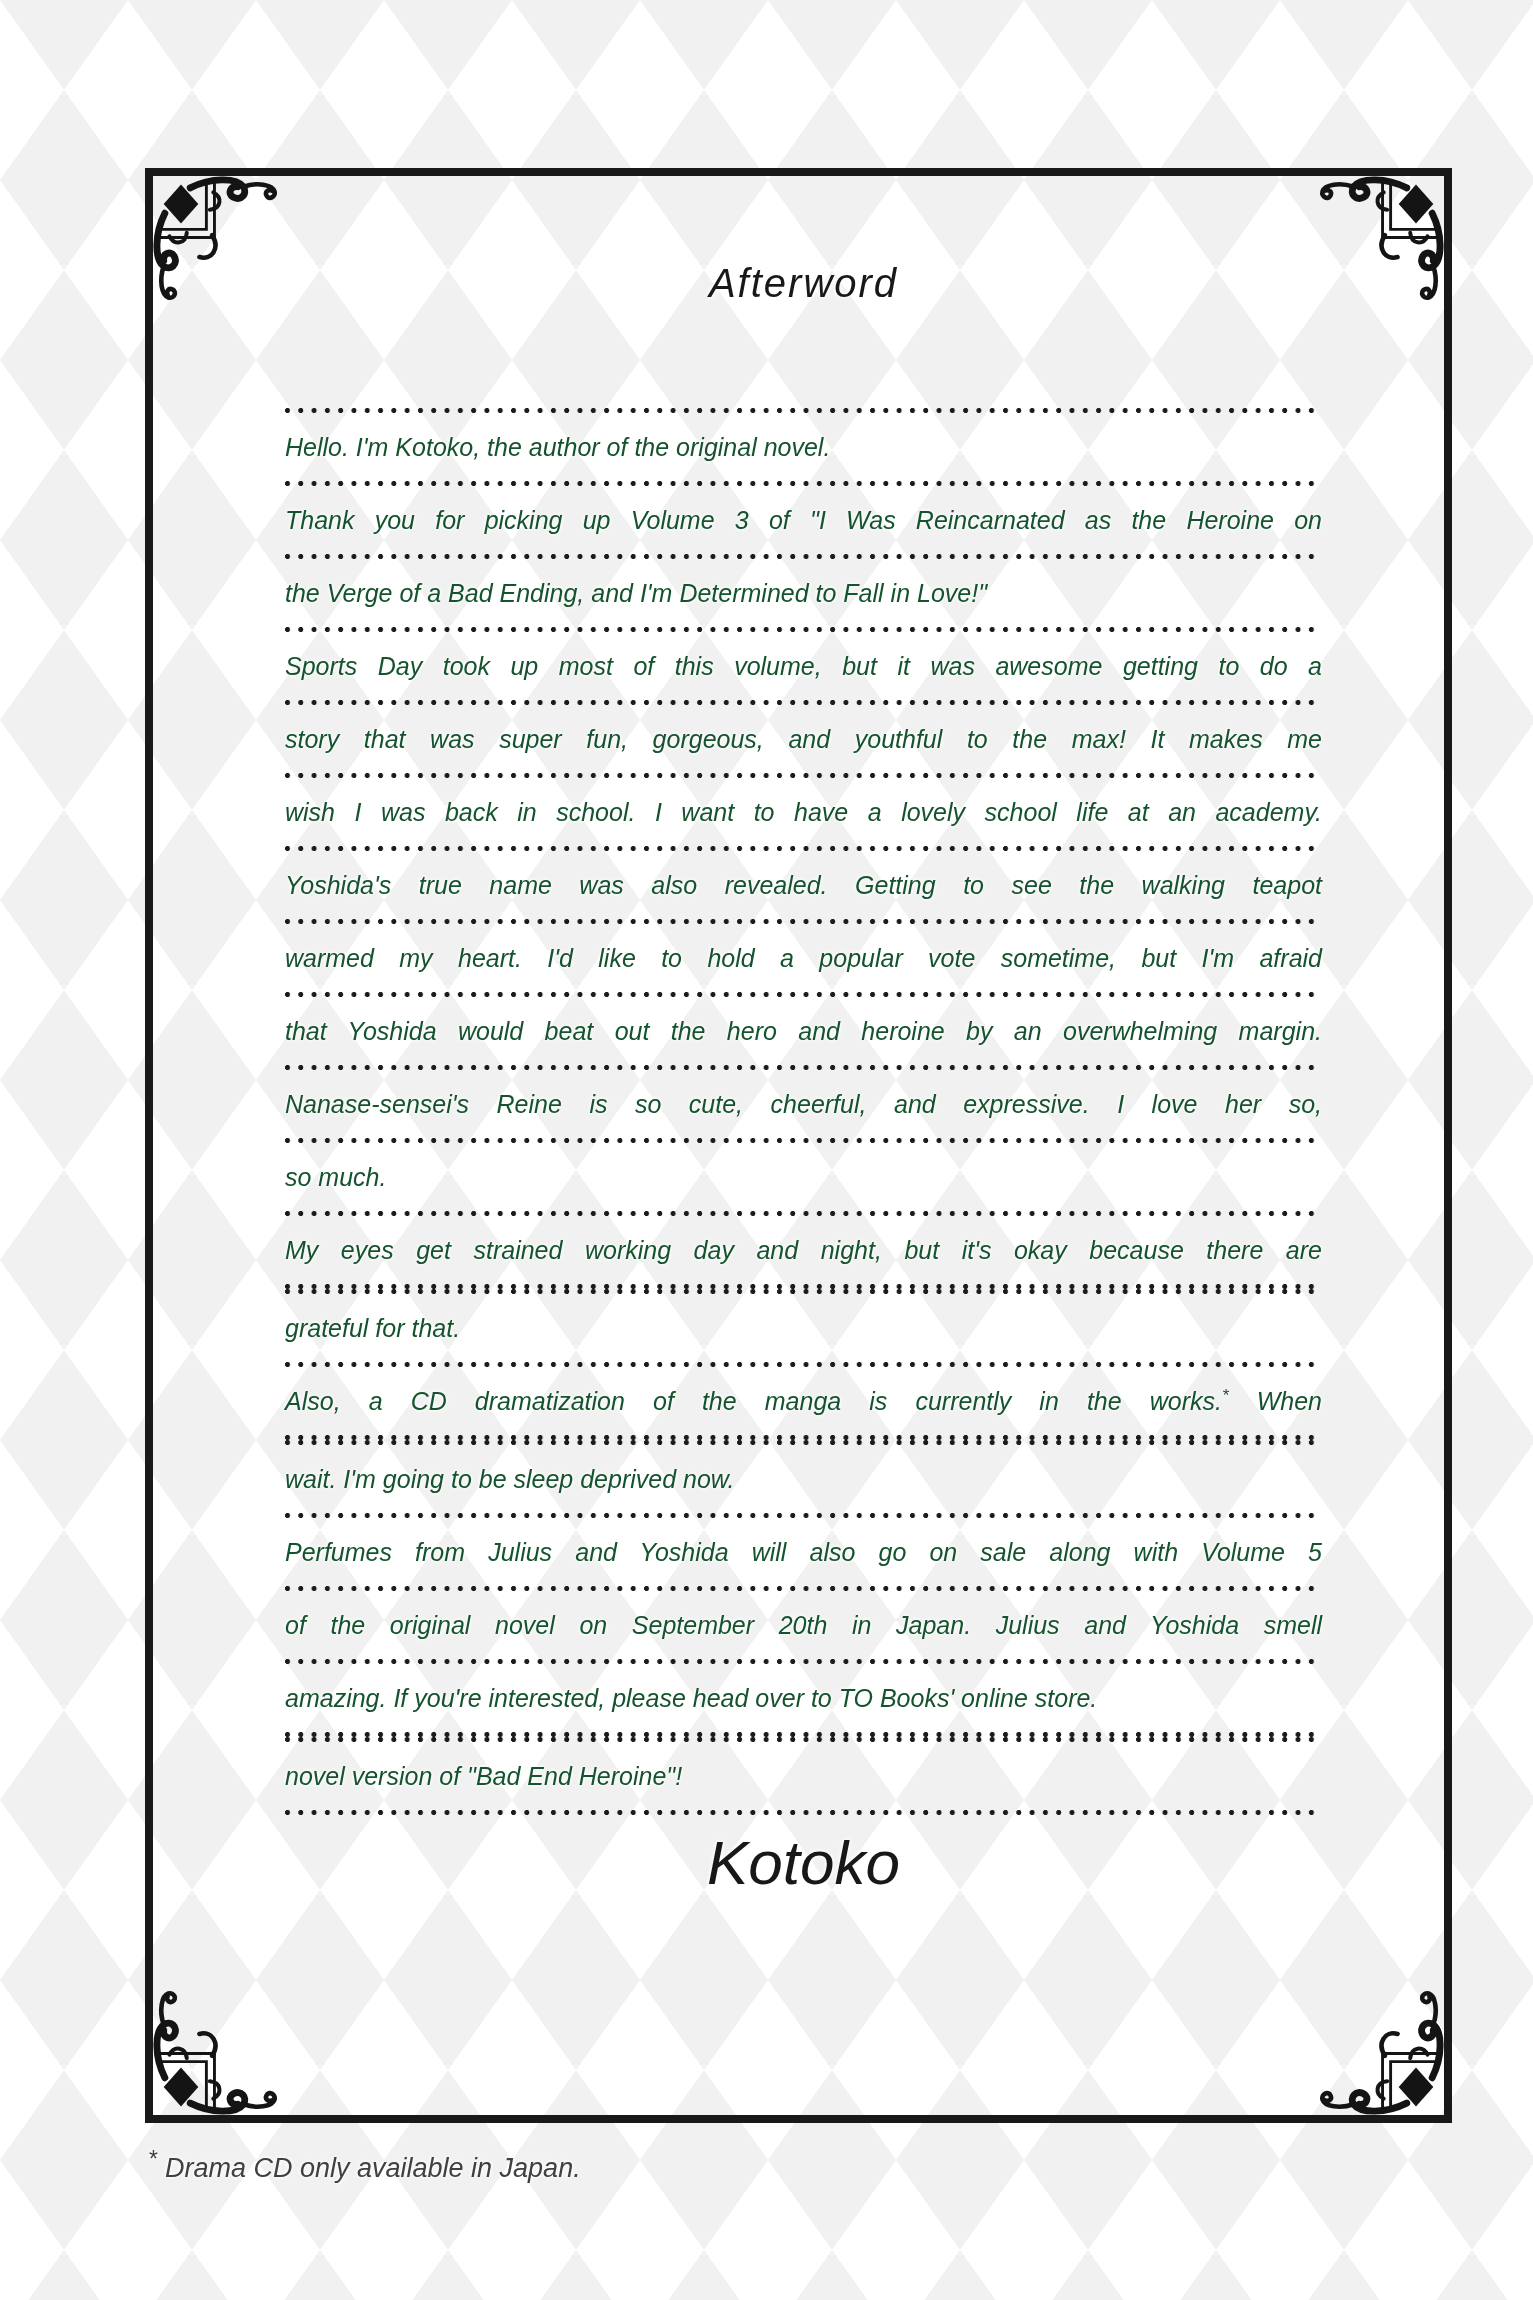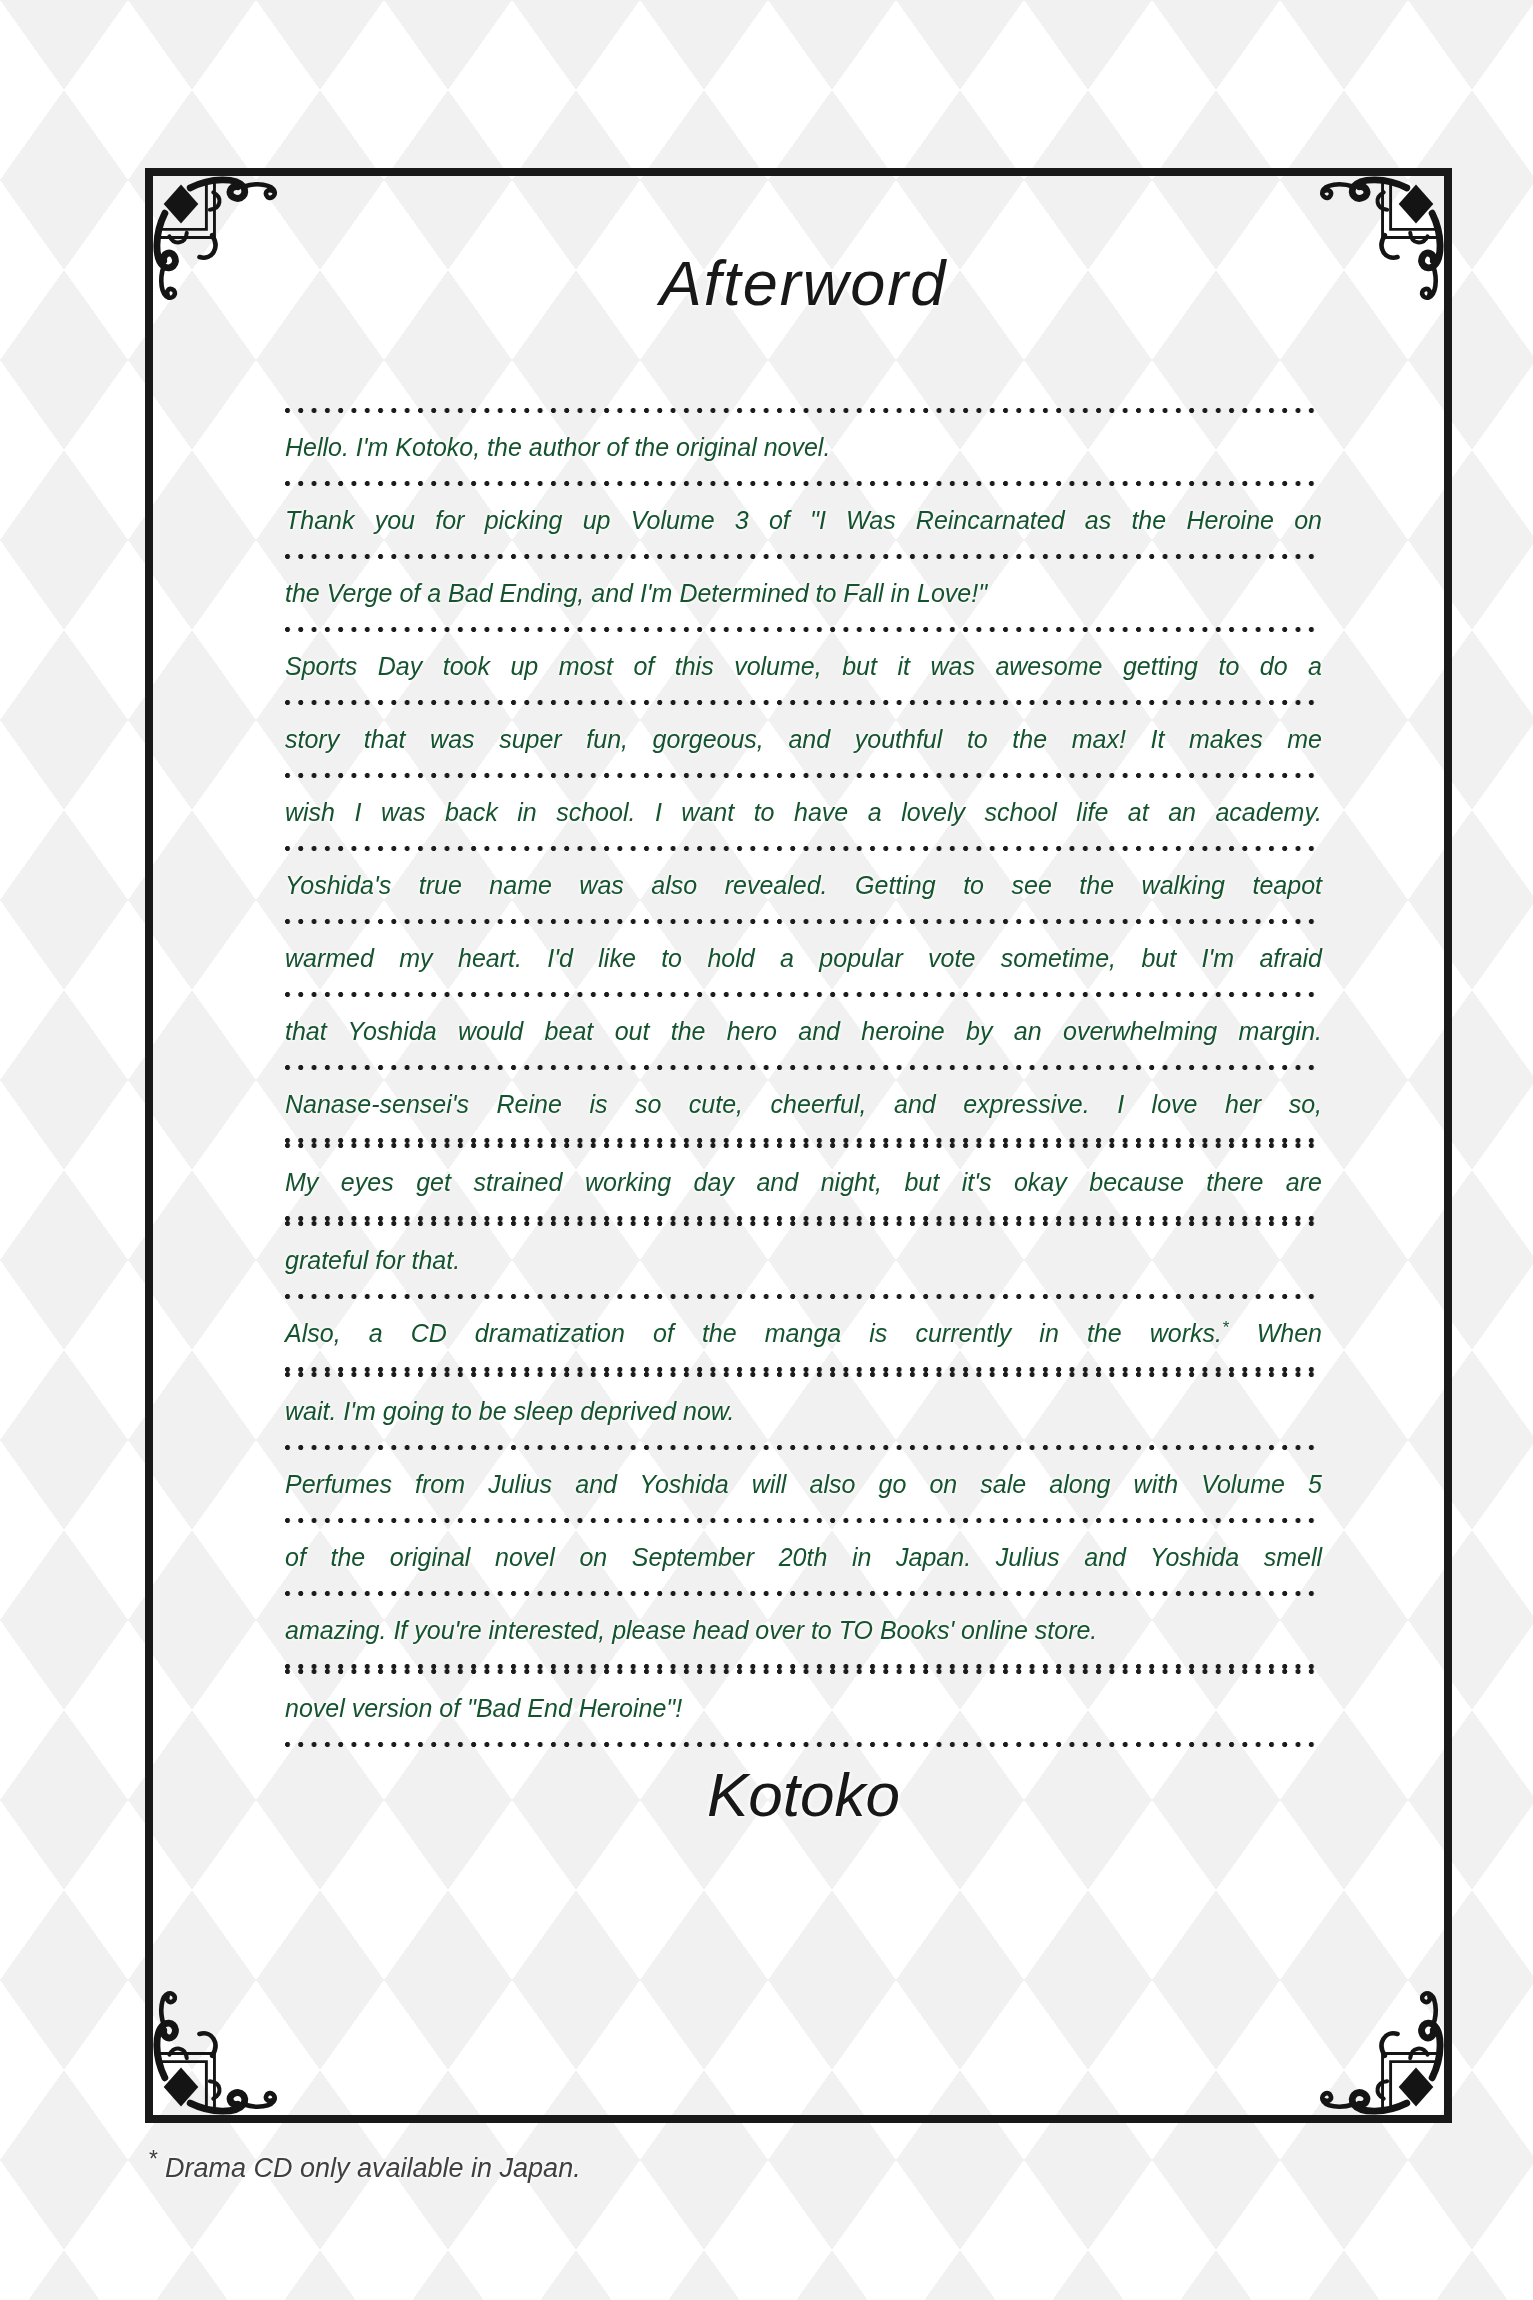--- a/index.html
+++ b/index.html
@@ -22,21 +22,21 @@
     border:8px solid #191919;box-sizing:border-box;
     padding:0 122px 0 132px;
   }
   .corner{position:absolute;width:150px;height:150px;}
   .corner.tl{top:-2px;left:-2px;}
   .corner.tr{top:-2px;right:-2px;transform:scaleX(-1);}
   .corner.bl{bottom:-2px;left:-2px;transform:scaleY(-1);}
   .corner.br{bottom:-2px;right:-2px;transform:scale(-1,-1);}
   .title{
     margin:72px 0 0 0;text-align:center;font-weight:normal;font-style:italic;
-    font-size:63px;line-height:70px;letter-spacing:2px;color:#181818;
+    font-size:40px;line-height:70px;letter-spacing:2px;color:#181818;
     text-shadow:0 0 5px #fff,0 0 5px #fff;
   }
   .body-rows{margin-top:90px;}
   .dots{
     height:5px;
     background-image:radial-gradient(circle at 2.5px 2.5px,#1b1b1b 2.2px,transparent 2.9px);
     background-size:13.3px 5px;background-repeat:repeat-x;
   }
   .line{
     font-size:25px;line-height:26px;padding:21px 0;font-style:italic;
@@ -108,20 +108,21 @@
       <div class="line j">wish I was back in school. I want to have a lovely school life at an academy.</div>
       <div class="dots"></div>
       <div class="line j">Yoshida's true name was also revealed. Getting to see the walking teapot</div>
       <div class="dots"></div>
       <div class="line j">warmed my heart. I'd like to hold a popular vote sometime, but I'm afraid</div>
       <div class="dots"></div>
       <div class="line j">that Yoshida would beat out the hero and heroine by an overwhelming margin.</div>
       <div class="dots"></div>
       <div class="line j">Nanase-sensei's Reine is so cute, cheerful, and expressive. I love her so,</div>
       <div class="dots"></div>
+      <div class="line">so much.</div>
       <div class="dots"></div>
       <div class="line j">My eyes get strained working day and night, but it's okay because there are</div>
       <div class="dots"></div>
       <div class="dots"></div>
       <div class="line">grateful for that.</div>
       <div class="dots"></div>
       <div class="line j"><span>Also, a CD dramatization of the manga is currently in the works.</span><sup>*</sup><span> When</span></div>
       <div class="dots"></div>
       <div class="dots"></div>
       <div class="line">wait. I'm going to be sleep deprived now.</div>

